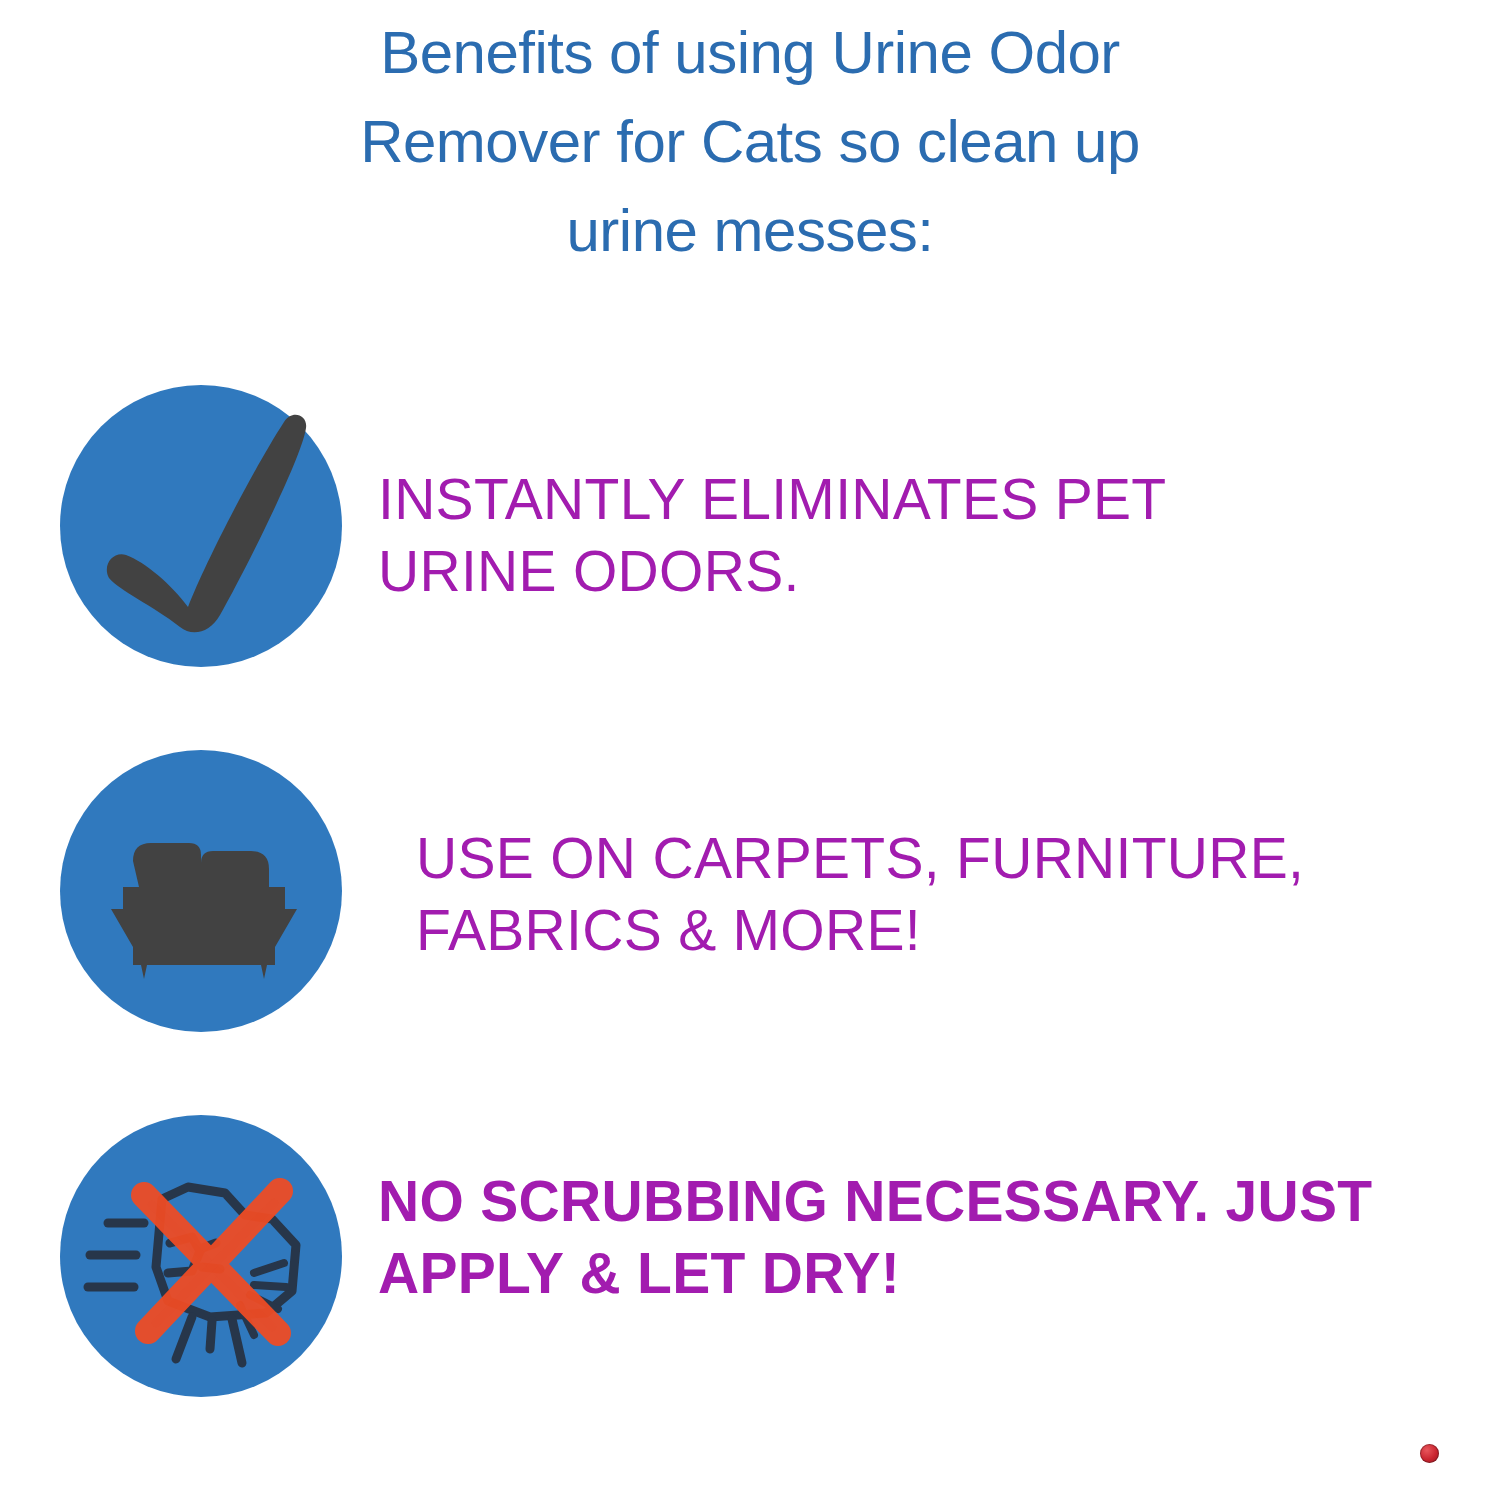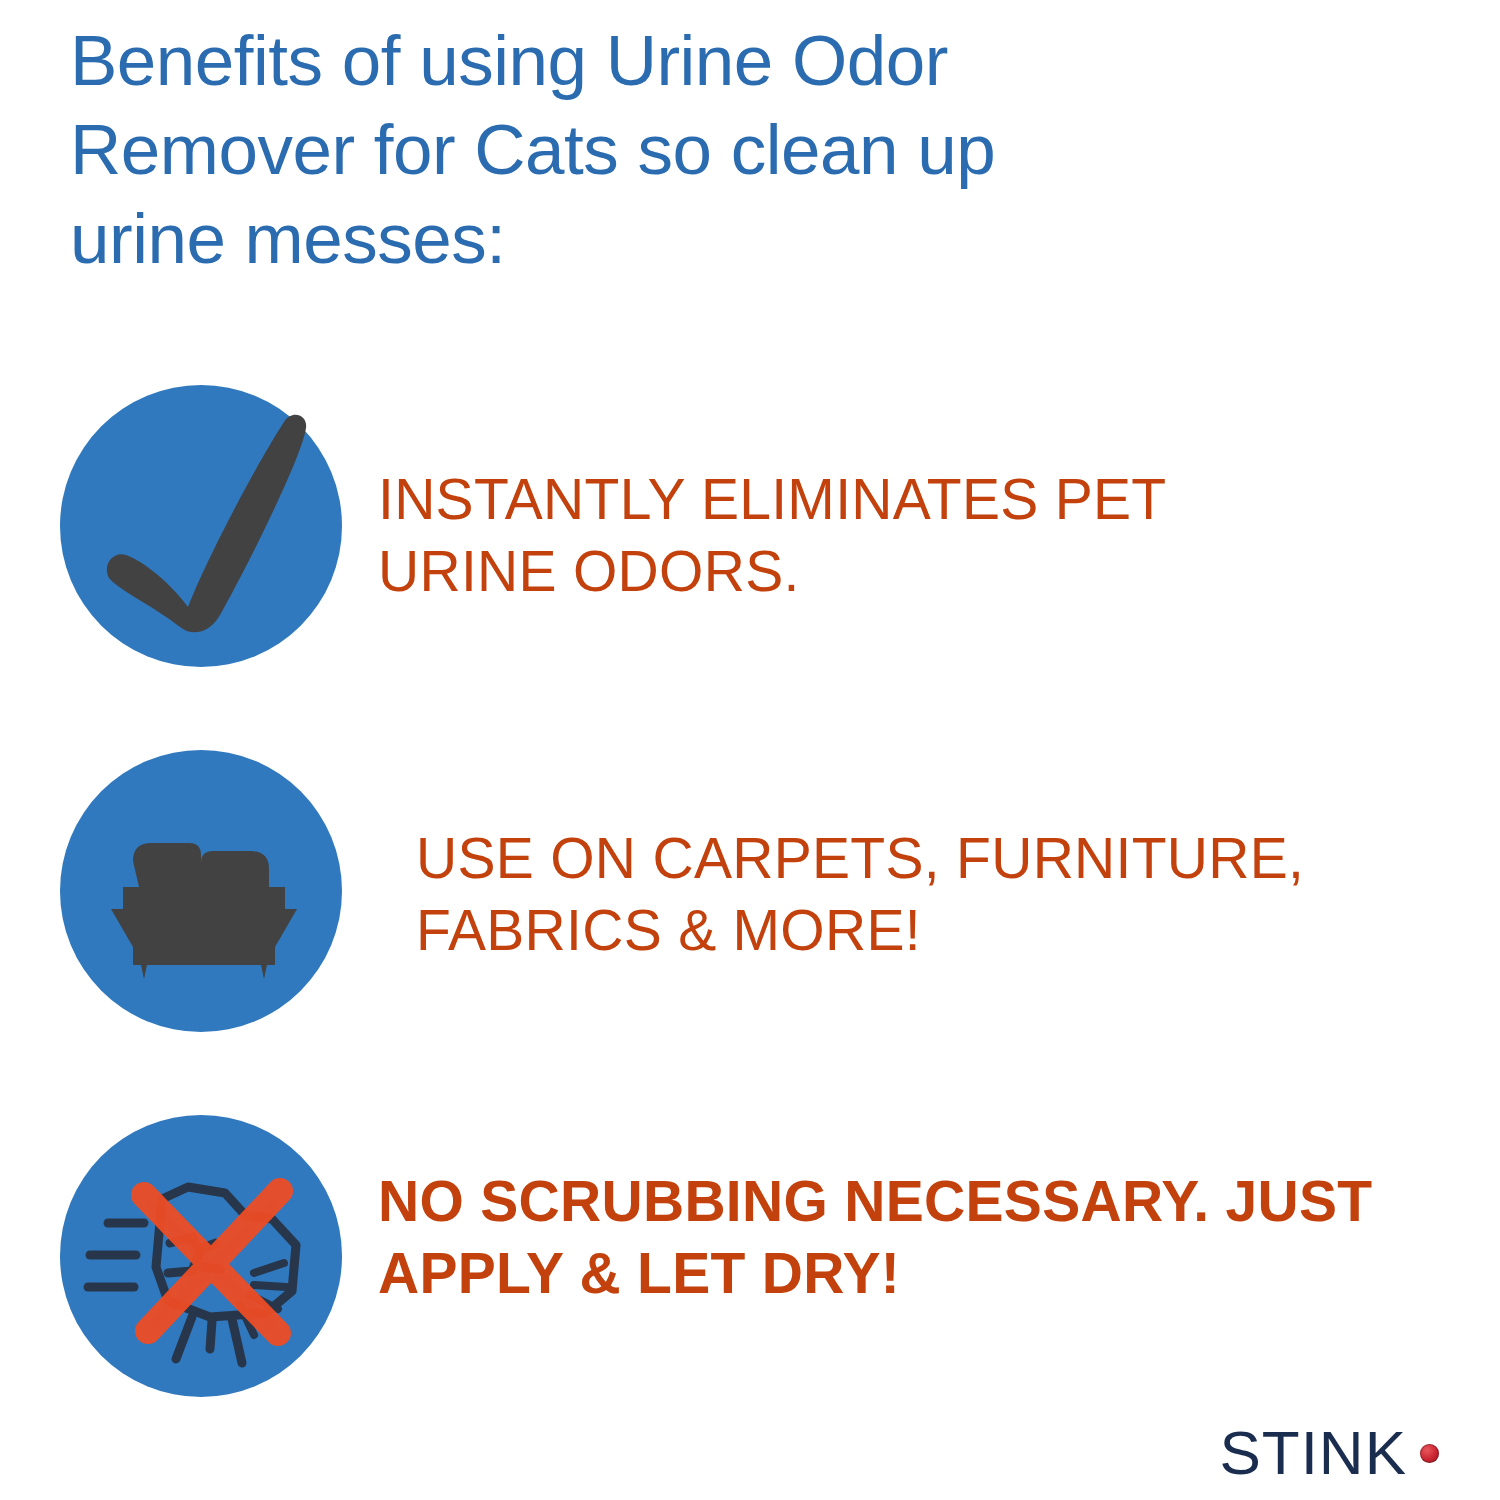--- a/index.html
+++ b/index.html
@@ -18,24 +18,25 @@
     width: 1500px;
     height: 1500px;
     background: #ffffff;
     overflow: hidden;
   }
 
   
   .headline {
     position: absolute;
     left: 70px;
-    top: 16px;
+    top: 8px;
     width: 1360px;
+    text-align: center;
     color: #2b6cb0;
-    font-size: 71px;
+    font-size: 60px;
     line-height: 89px;
     letter-spacing: -0.5px;
     font-weight: 400;
     white-space: pre-line;
   }
 
   
   .benefit {
     position: absolute;
     left: 0;
@@ -59,21 +60,21 @@
     top: -20px;
     width: 322px;
     height: 322px;
     overflow: visible;
   }
 
   .benefit-text {
     position: absolute;
     left: 378px;
     width: 1090px;
-    color: #c2410c;
+    color: #a21caf;
     font-size: 57px;
     line-height: 72px;
     letter-spacing: 0.3px;
     font-weight: 400;
     white-space: pre-line;
   }
   .benefit-1 .benefit-text { top: 88px; }
   .benefit-2 .benefit-text { top: 82px; margin-left: 38px; }
   .benefit-3 .benefit-text { top: 60px; font-weight: bold; }
 
@@ -221,17 +222,16 @@
           <line x1="112" y1="110" x2="232" y2="232" stroke-width="8" opacity="0.7"></line>
           <line x1="234" y1="108" x2="116" y2="228" stroke-width="8" opacity="0.7"></line>
         </g>
       </svg>
     </div>
     <div class="benefit-text">NO SCRUBBING NECESSARY. JUST
 APPLY &amp; LET DRY!</div>
   </div>
 
   <div class="logo">
-    <span class="logo-word">STINK</span>
     <span class="logo-dot"></span>
   </div>
 
 </div>
 
 </body></html>

